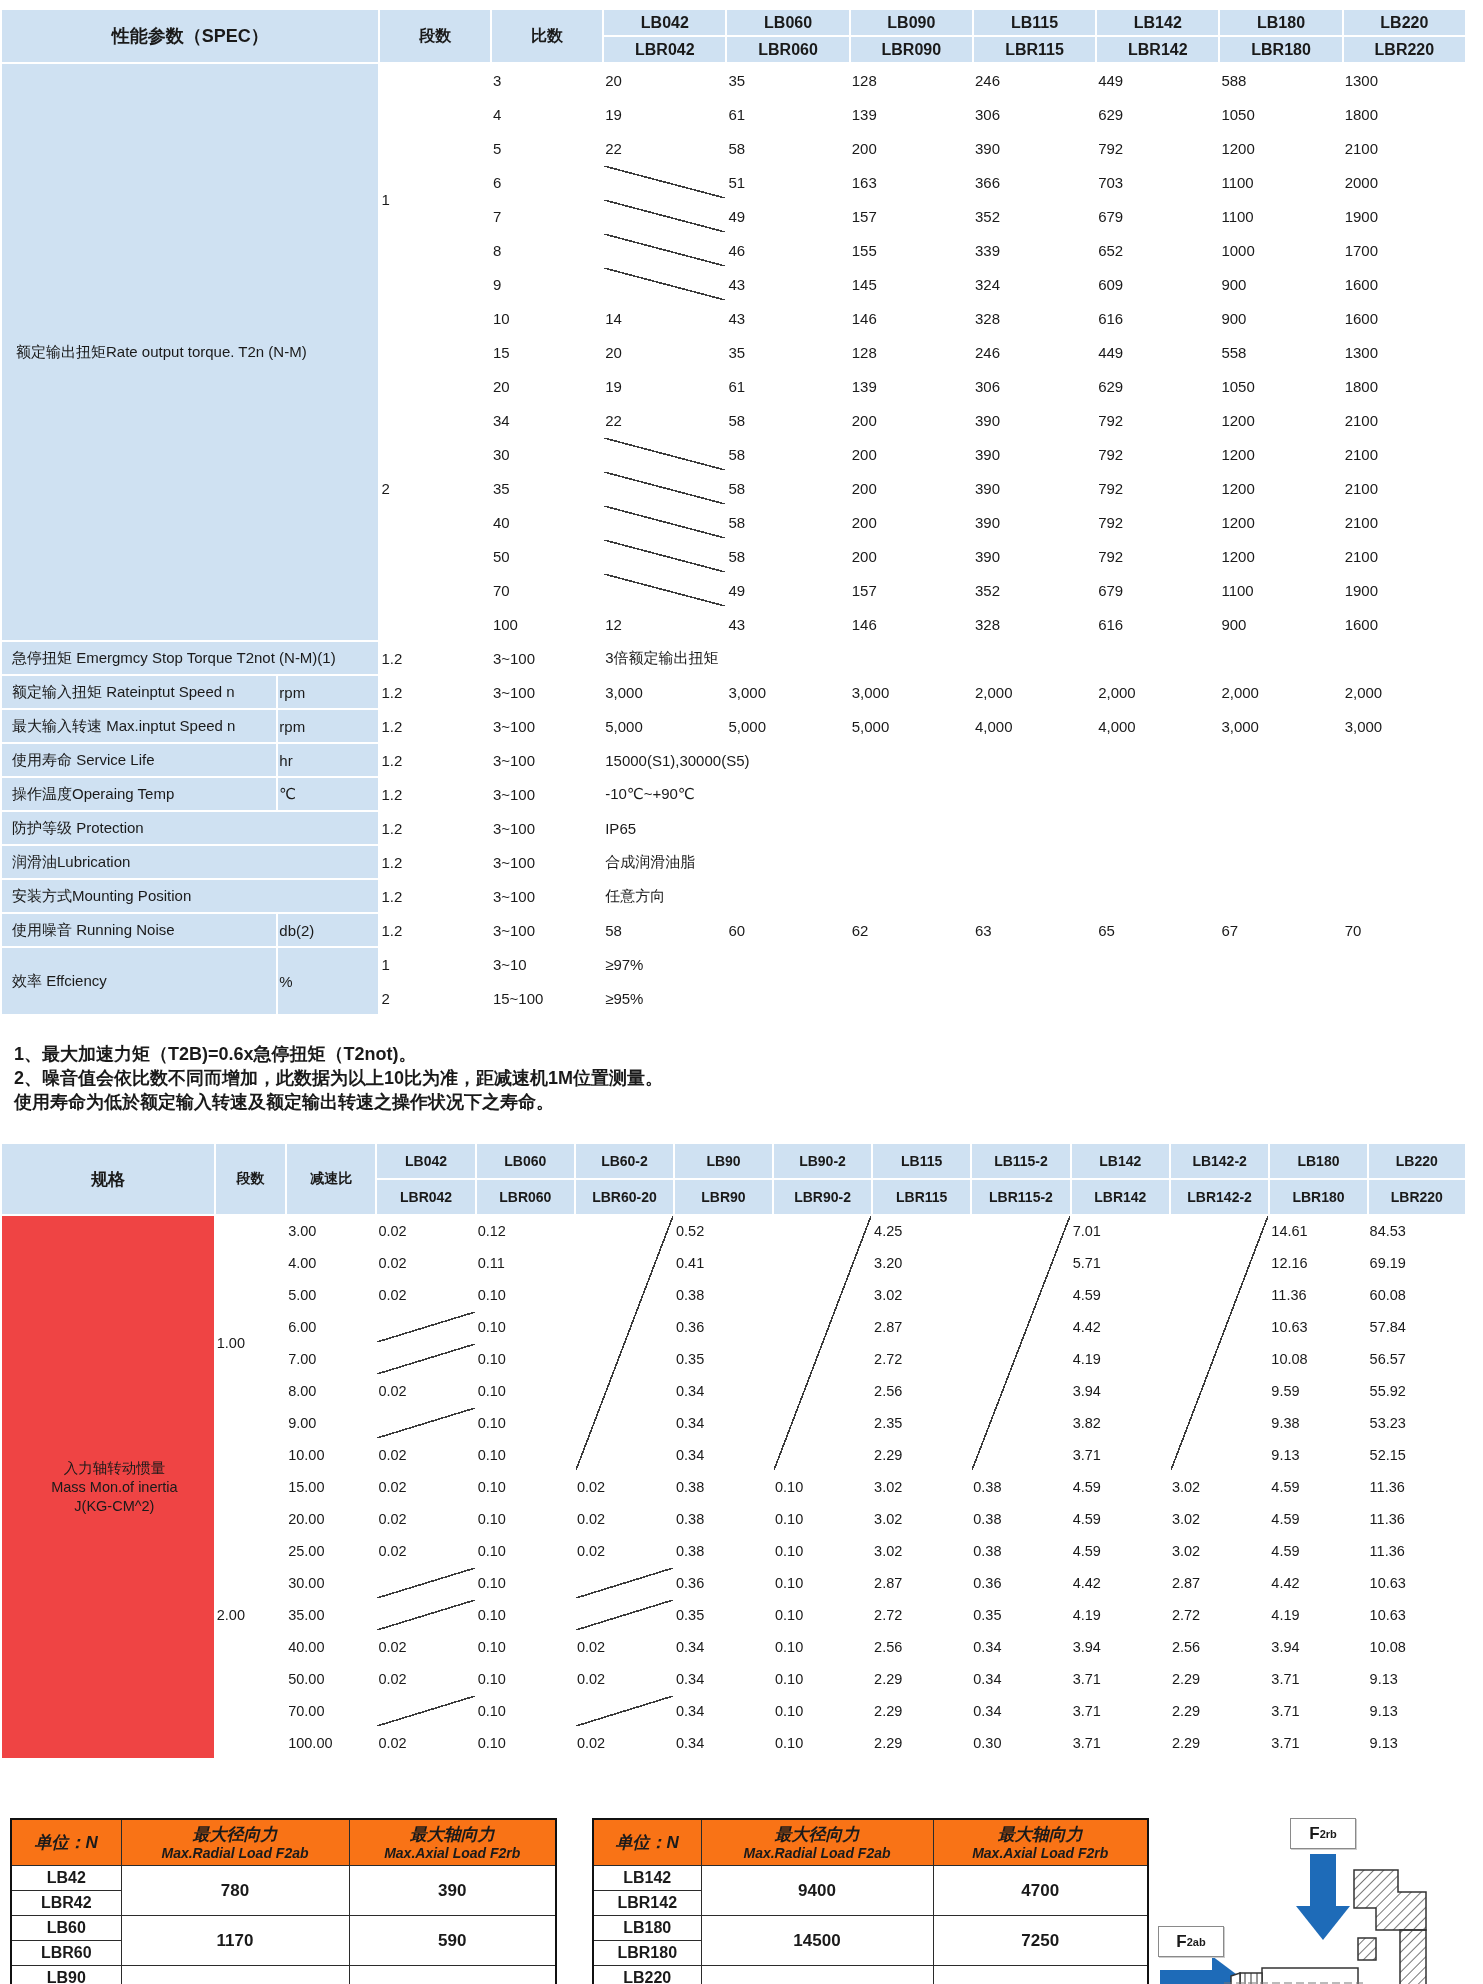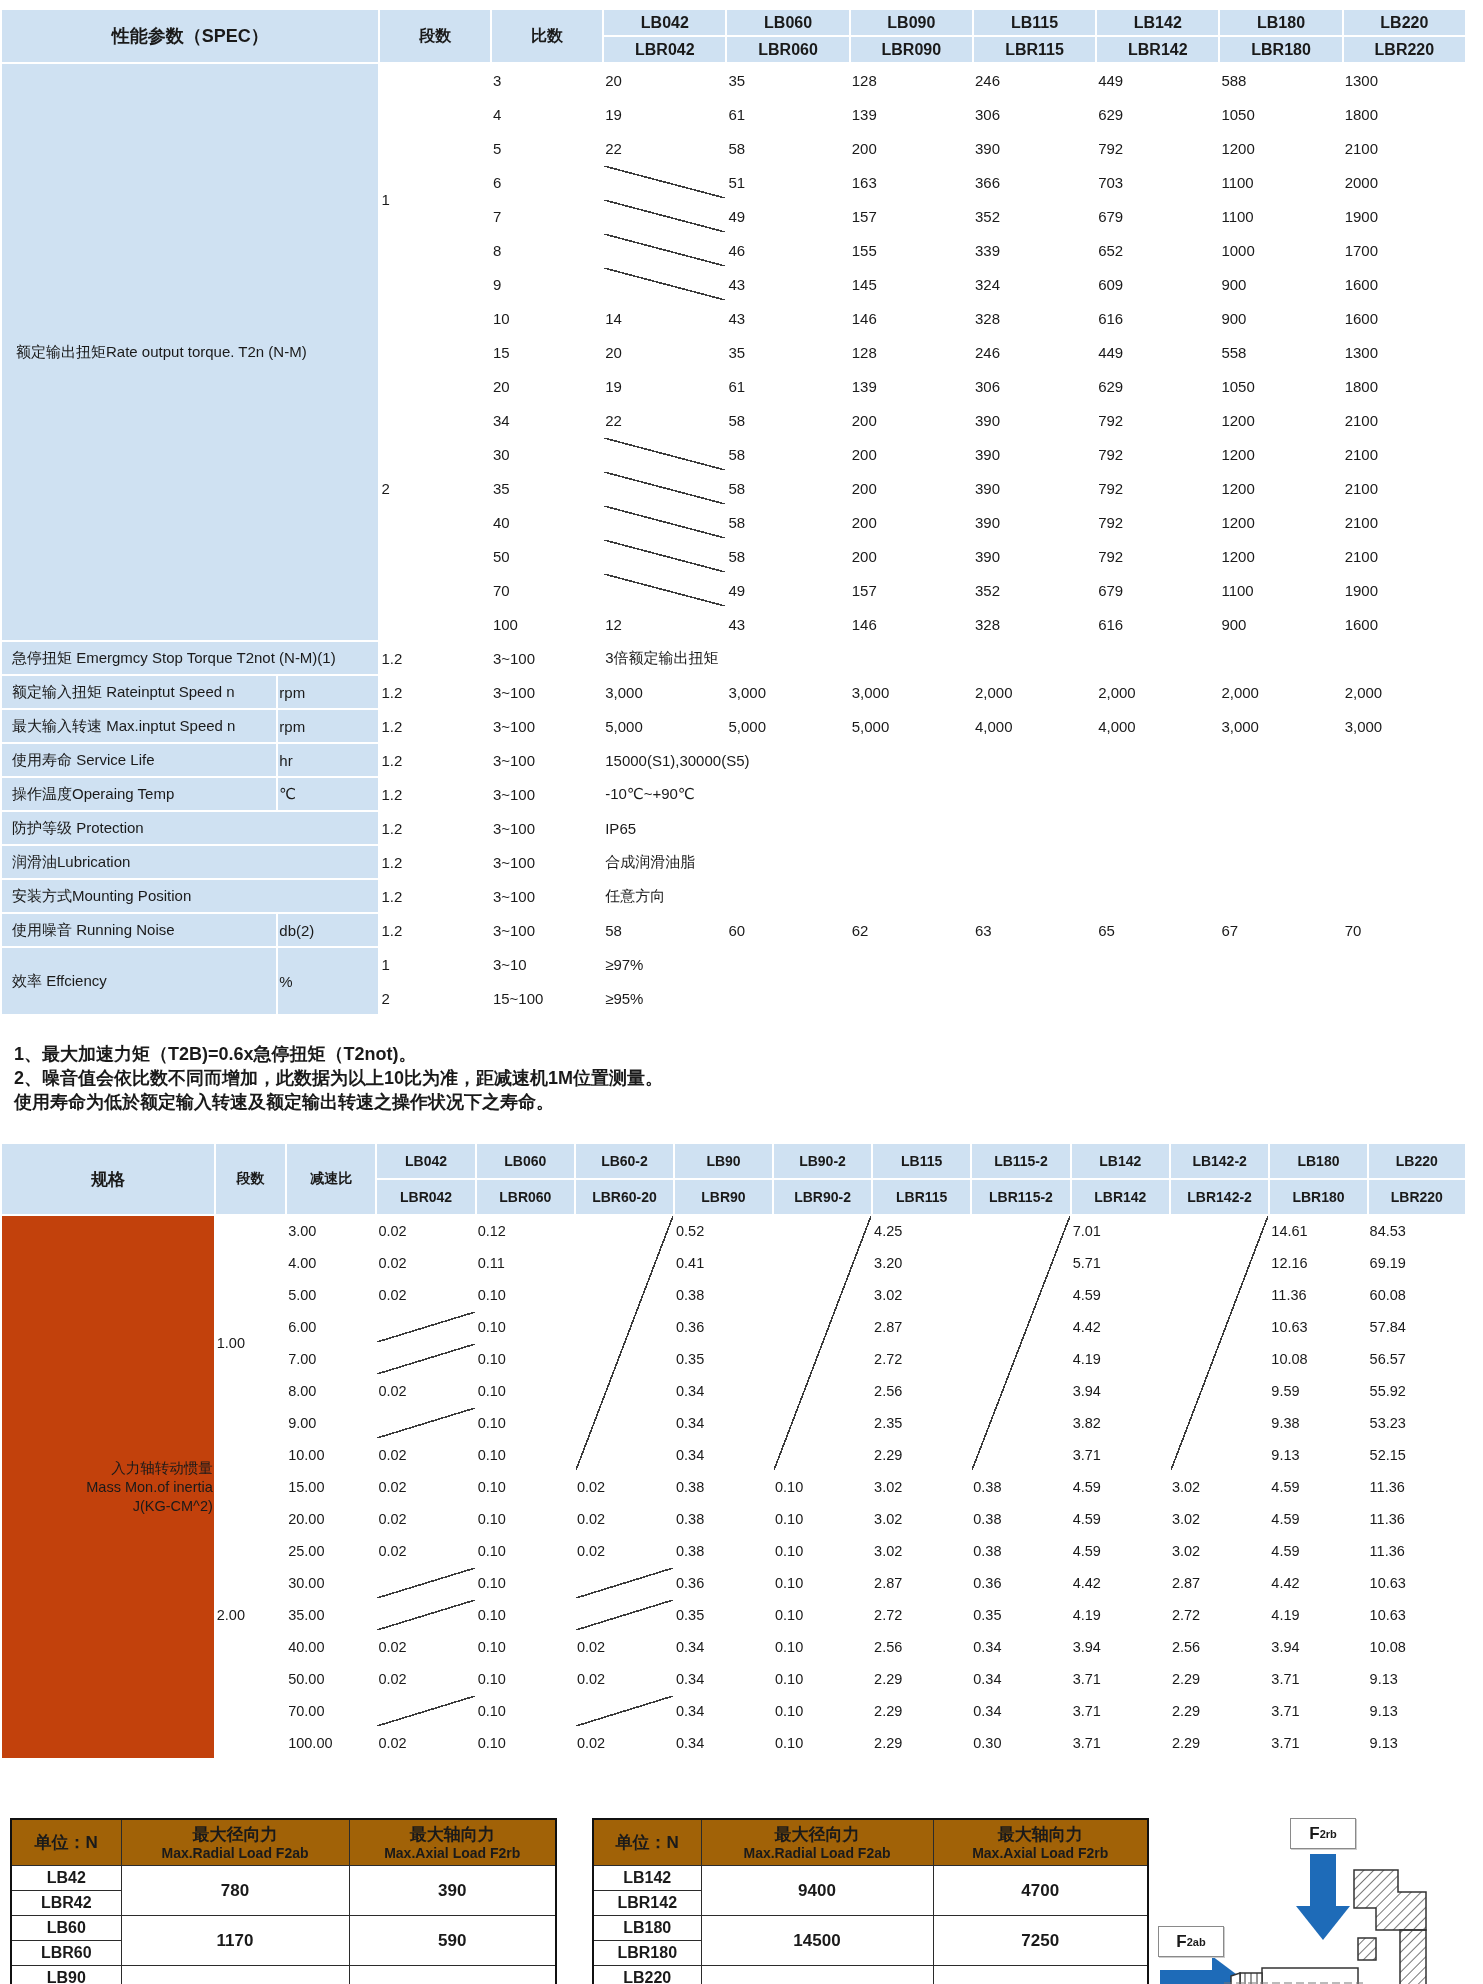--- a/index.html
+++ b/index.html
@@ -9,28 +9,28 @@
   #t1 thead th{background:#cfe1f2;font-size:16px;height:23px;}
   #t1 thead .title-cell{font-size:18px;}
   #t1 tbody td{height:30px;font-size:15px;}
   #t2{width:1467px;margin-top:28px;}
   #t2 thead th{background:#cfe1f2;font-size:14px;height:32px;}
   #t2 thead .title-cell{font-size:17px;}
   #t2 tbody td{height:28px;font-size:14.5px;}
   .bigLabel{background:#cfe1f2;text-align:left !important;padding-left:14px !important;font-size:15.5px;}
   .specLabel{background:#cfe1f2;text-align:left !important;padding-left:10px !important;font-size:15px;}
   .unitCell{background:#cfe1f2;font-size:15px;}
-  .inertiaLabel{background:#c2410c;text-align:right;padding-left:14px !important;font-size:15px;line-height:19px;white-space:normal !important;}
+  .inertiaLabel{background:#ef4444;text-align:center;padding-left:14px !important;font-size:15px;line-height:19px;white-space:normal !important;}
   .diagUp{background-image:linear-gradient(to top right,transparent calc(50% - 0.8px),#3a3a3a calc(50% - 0.8px),#3a3a3a calc(50% + 0.8px),transparent calc(50% + 0.8px));}
   .diagDown{background-image:linear-gradient(to bottom right,transparent calc(50% - 0.8px),#3a3a3a calc(50% - 0.8px),#3a3a3a calc(50% + 0.8px),transparent calc(50% + 0.8px));}
   .notes{margin:26px 0 0 14px;font-size:18px;font-weight:bold;line-height:24px;}
   .bottom{position:relative;margin-top:58px;height:324px;}
   .load-table{border-collapse:collapse;table-layout:fixed;position:absolute;border:2.5px solid #111;}
   .load-table th,.load-table td{border:1px solid #2b2b2b;text-align:center;font-weight:bold;padding:0;overflow:hidden;}
-  .load-table th{background:#a16207;height:45px;font-size:17px;line-height:20px;}
+  .load-table th{background:#f97316;height:45px;font-size:17px;line-height:20px;font-style:italic;}
   .load-table th .sub{font-size:14px;line-height:16px;text-align:center;}
   .load-table td{height:24px;font-size:16px;}
   .load-table td.pairval{font-size:17px;margin-top:28px;}
   #load1{left:10px;top:0;width:545px;}
   #load2{left:592px;top:0;width:555px;}
   .diagram{position:absolute;left:1158px;top:0;width:315px;height:305px;}
   .flabel{position:absolute;border:1.5px solid #8a8a8a;background:#fff;width:64px;height:29px;
           display:flex;align-items:center;justify-content:center;font-weight:bold;font-size:17px;box-shadow:1px 1px 0 #ccc;}
   .flabel sub{font-size:11px;}
   #flabel-top{left:132px;top:0;}

